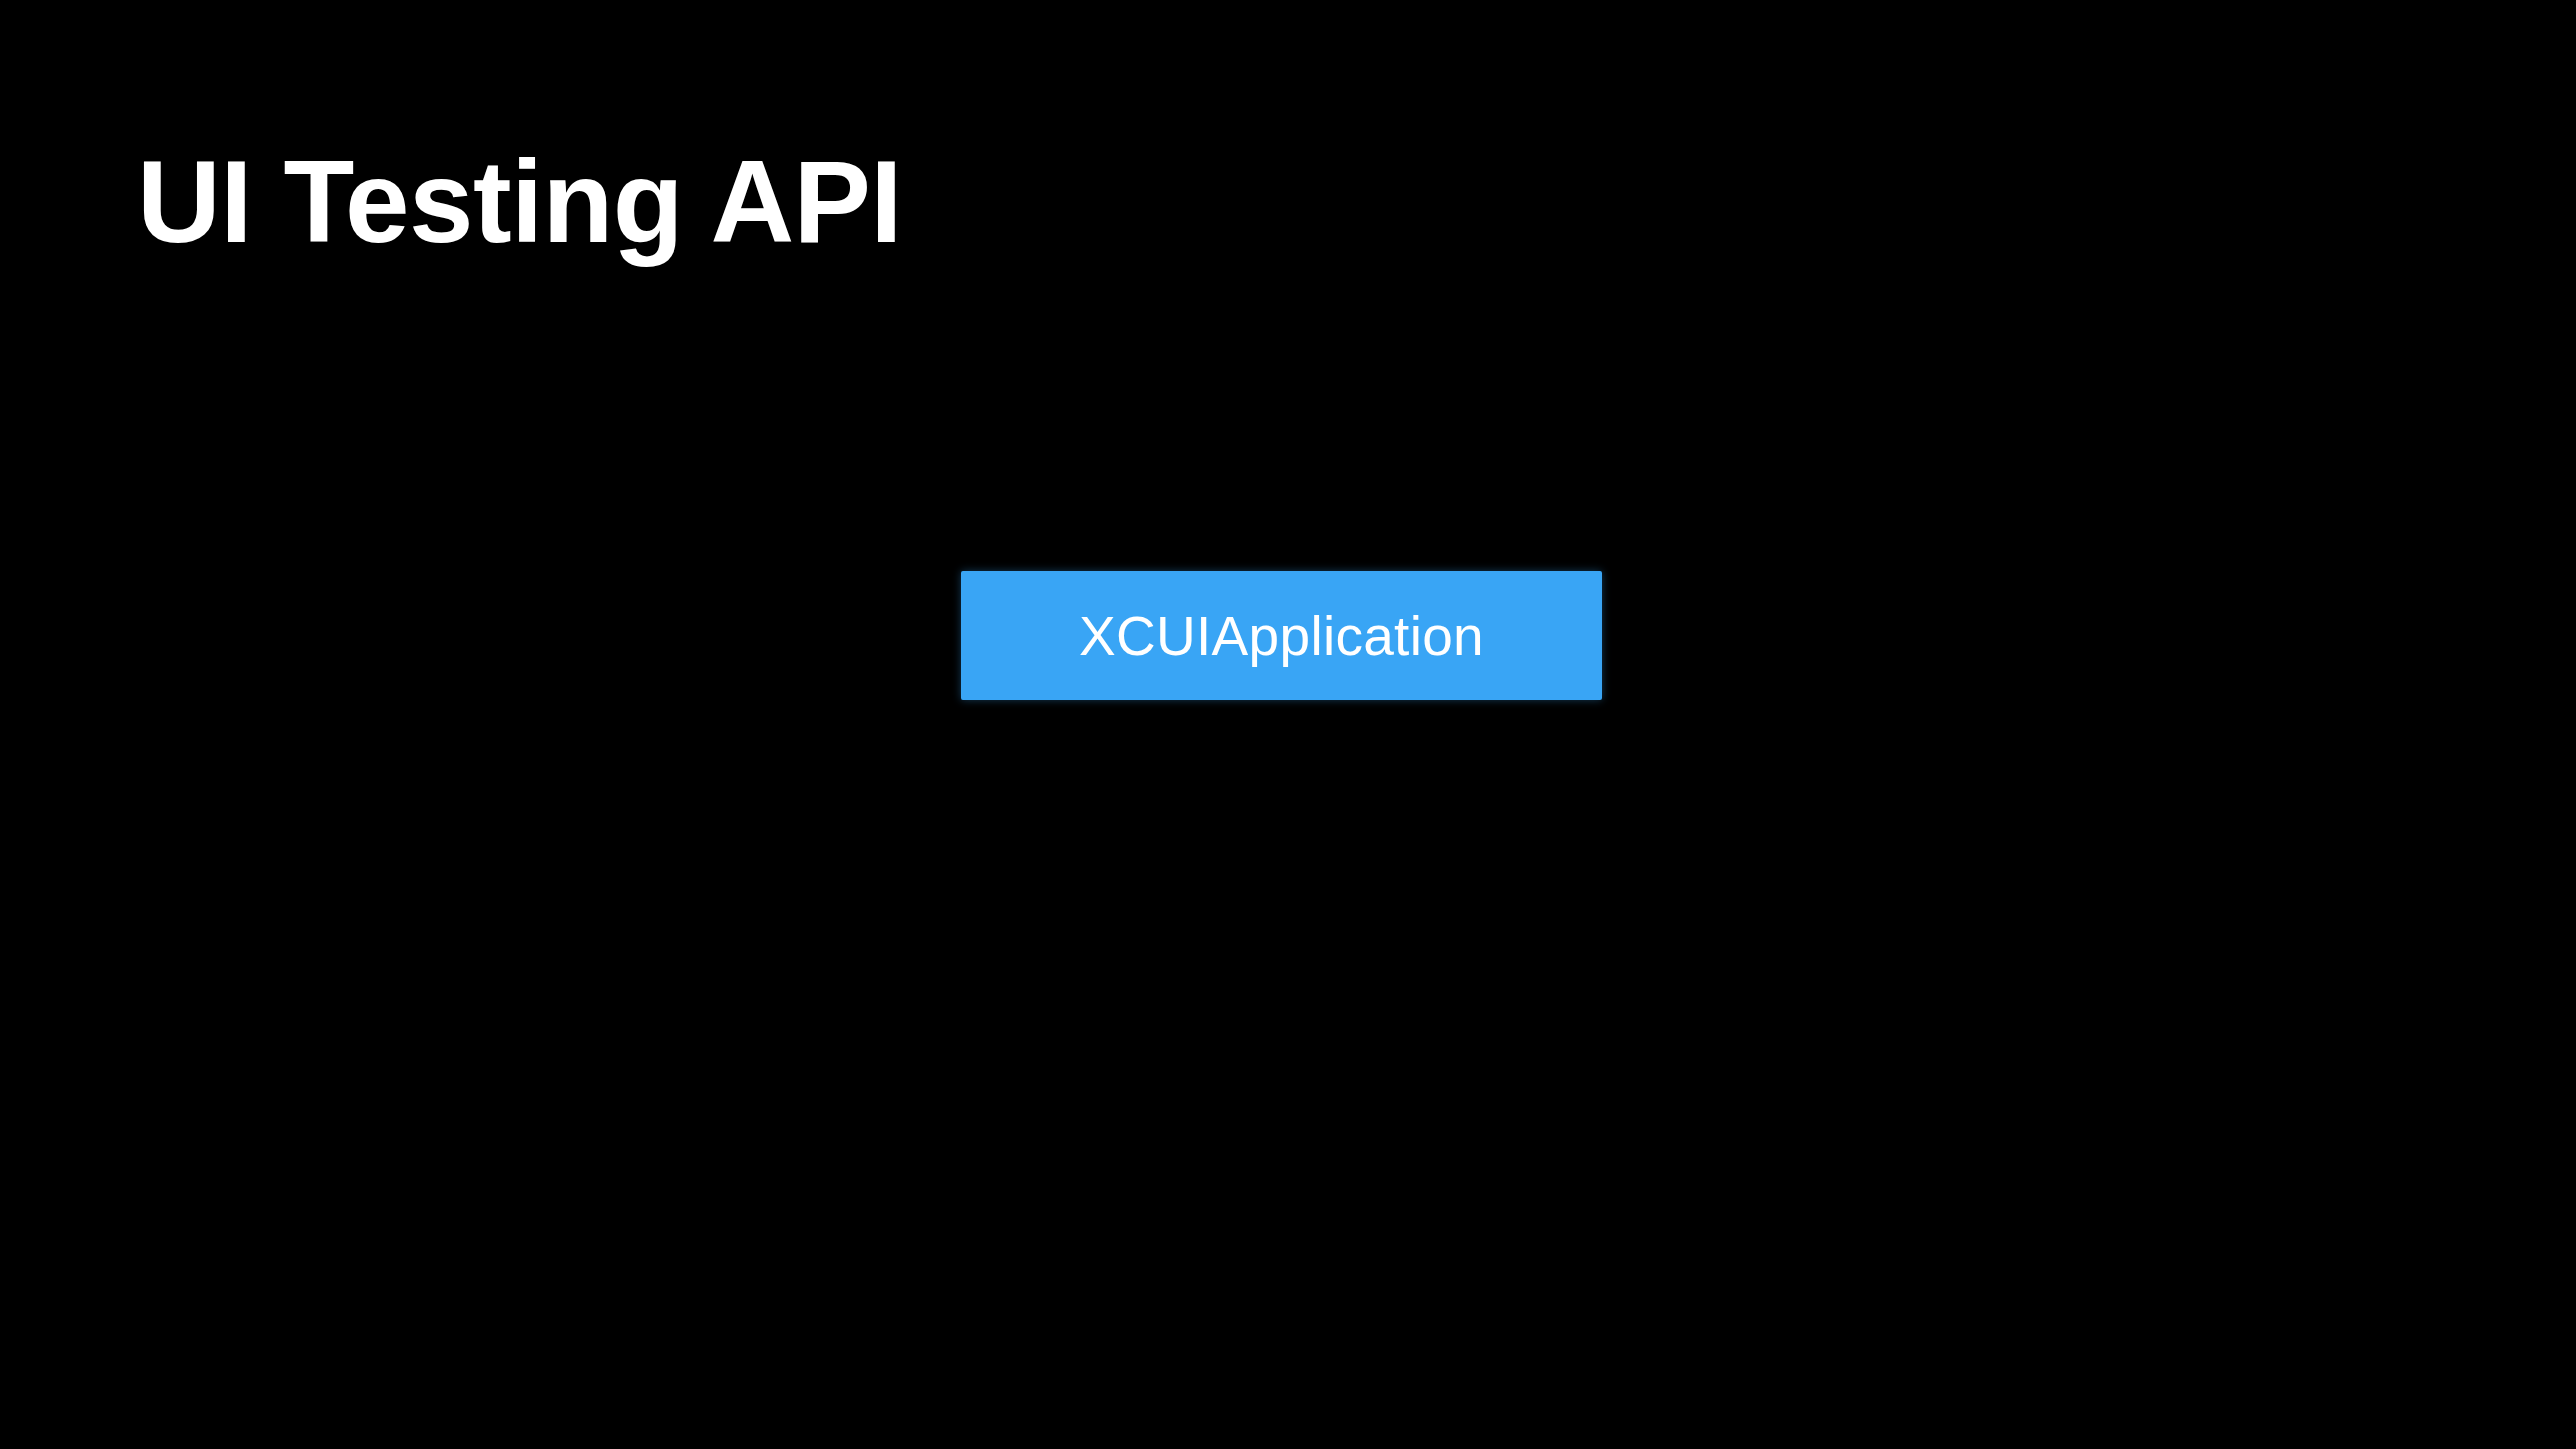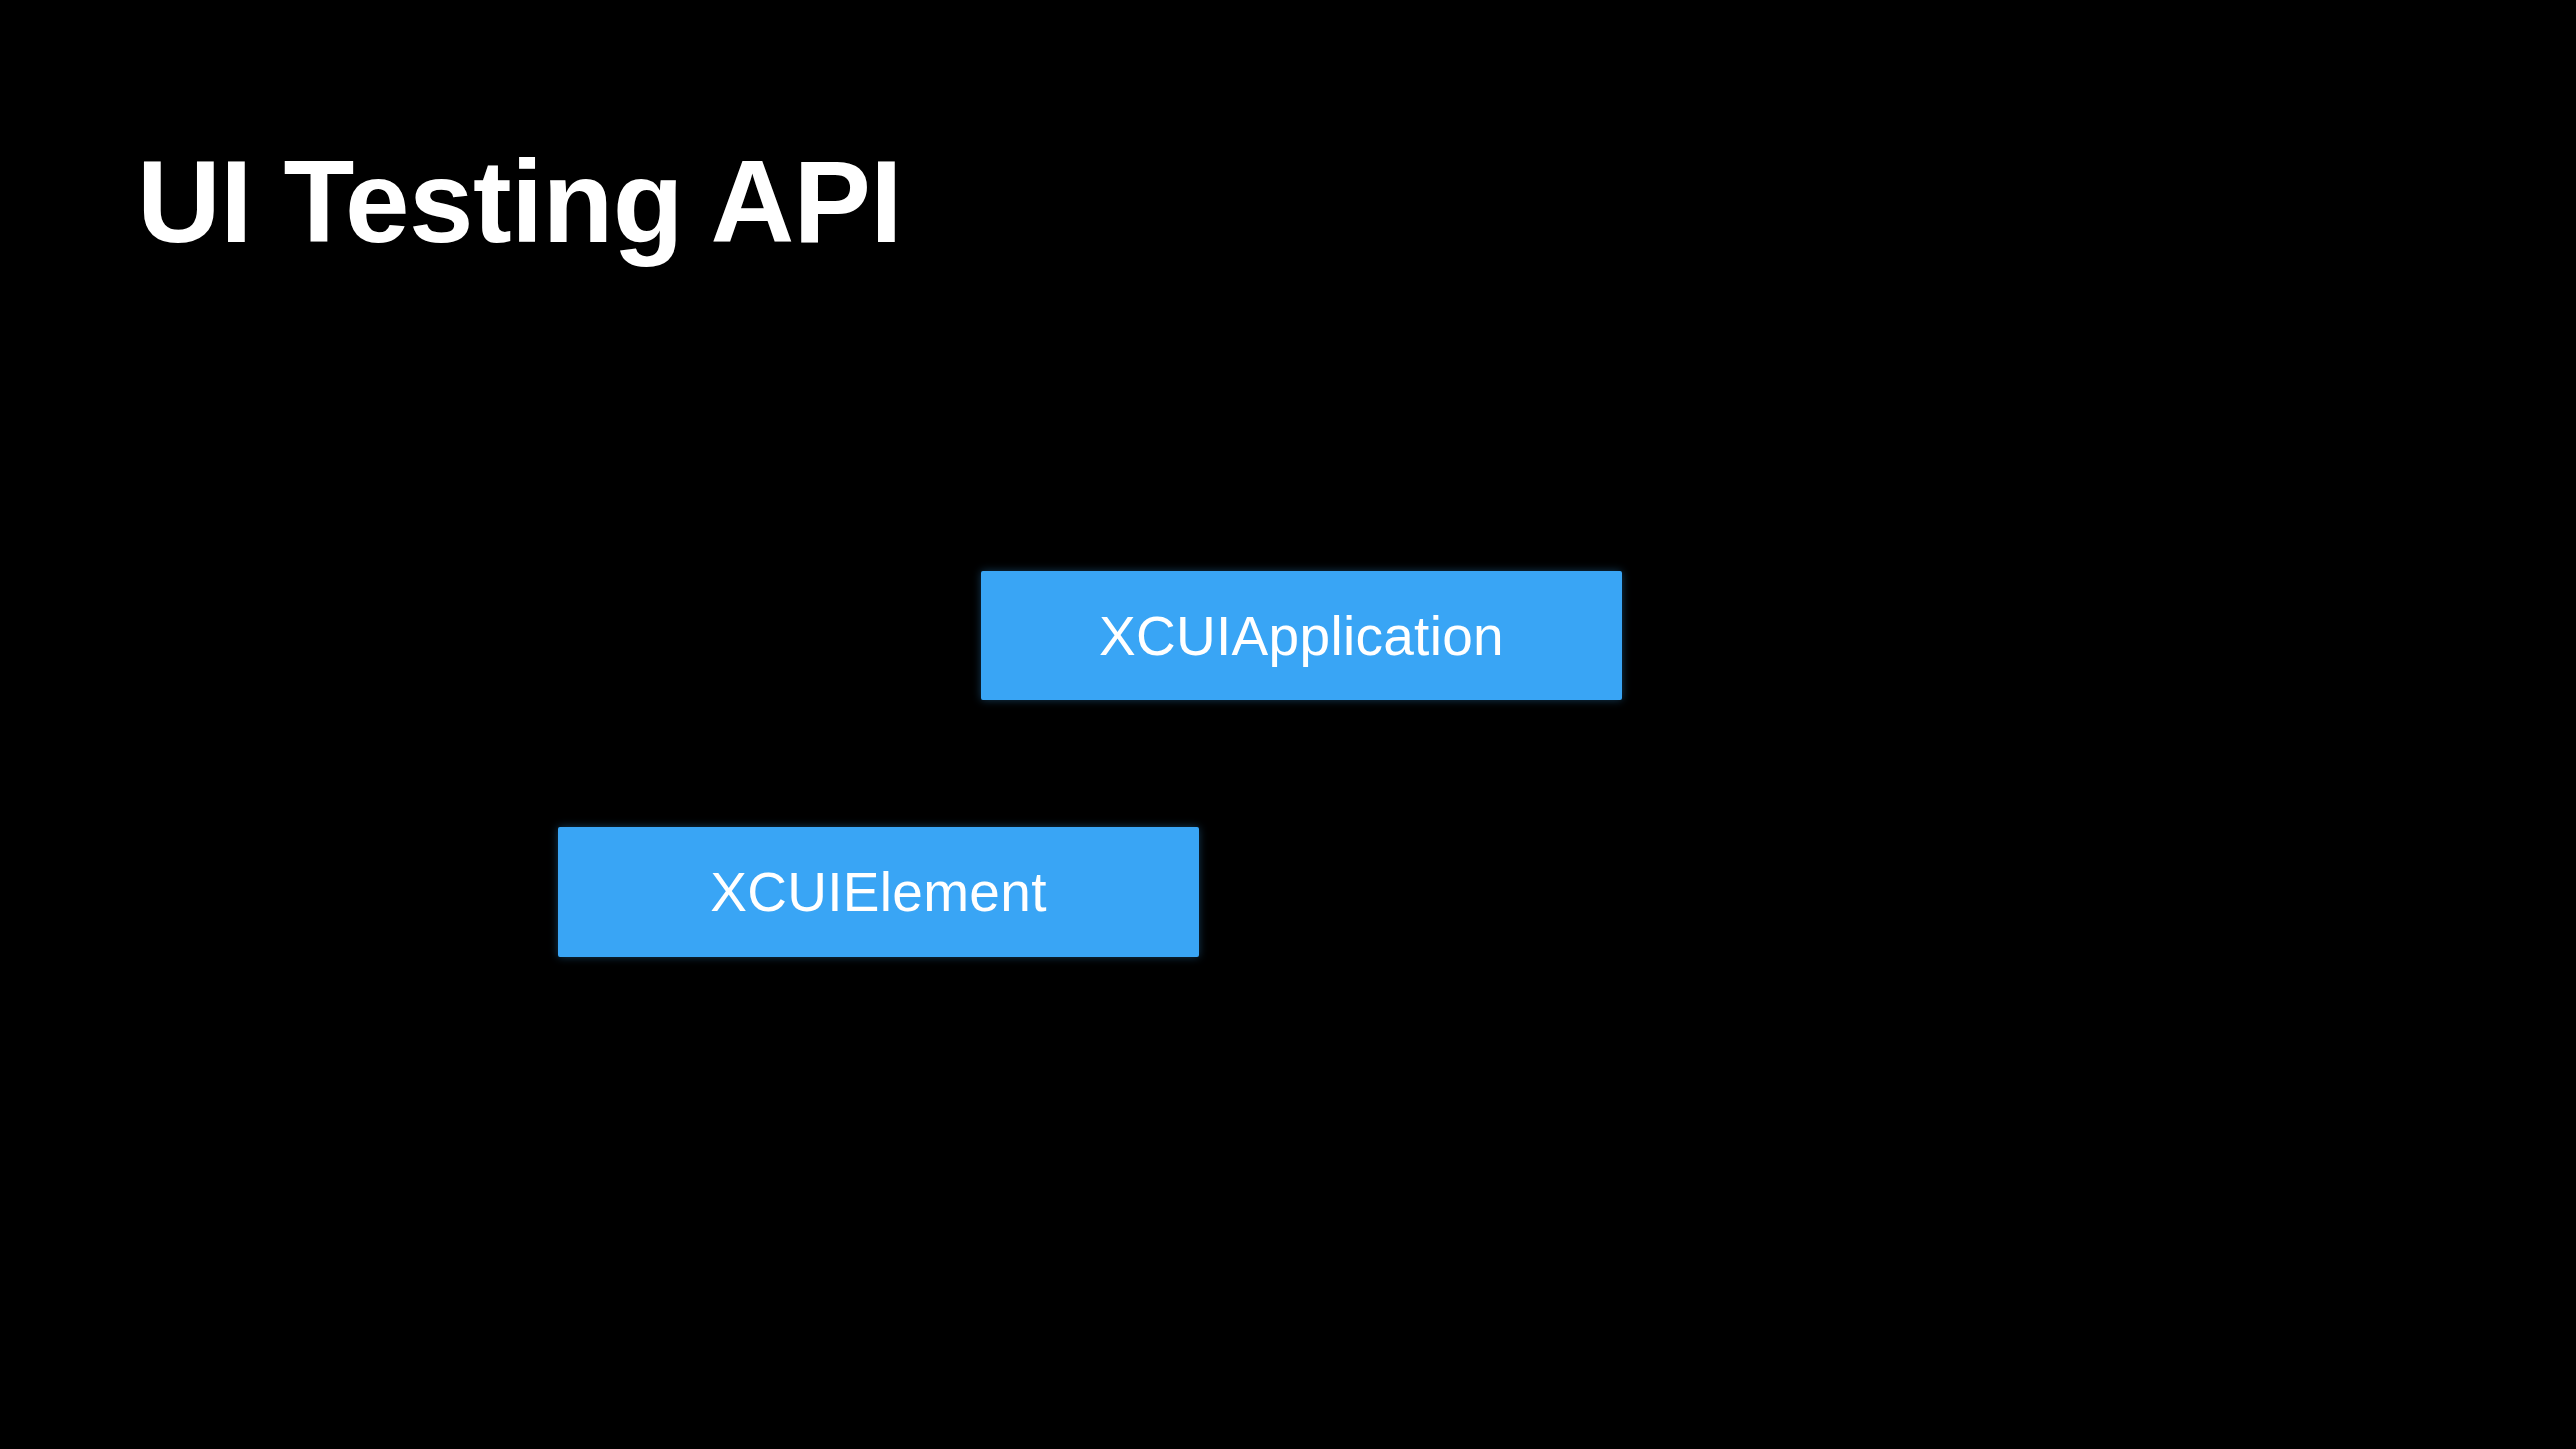--- a/index.html
+++ b/index.html
@@ -28,21 +28,20 @@
     margin-top: 36px;
   }
   .node {
     position: absolute;
     display: flex;
     align-items: center;
     justify-content: center;
     background: #39a5f5;
     border-radius: 1.9px;
     box-shadow: 0 0 9px rgba(57, 165, 245, 0.35);
-    margin-left: 20px;
   }
   .node-label {
     color: #ffffff;
     font-size: 55px;
     font-weight: 400;
     letter-spacing: 0.3px;
     white-space: nowrap;
   }
   .node-application {
     left: 961px;
@@ -67,19 +66,16 @@
 <body>
 
 <div class="slide">
 
   <h1 class="slide-title">UI Testing API</h1>
 
   <div class="node node-application">
     <span class="node-label">XCUIApplication</span>
   </div>
 
-  <div class="node node-element">
-    <span class="node-label">XCUIElement</span>
-  </div>
 
 
 </div>
 
 
 </body></html>

